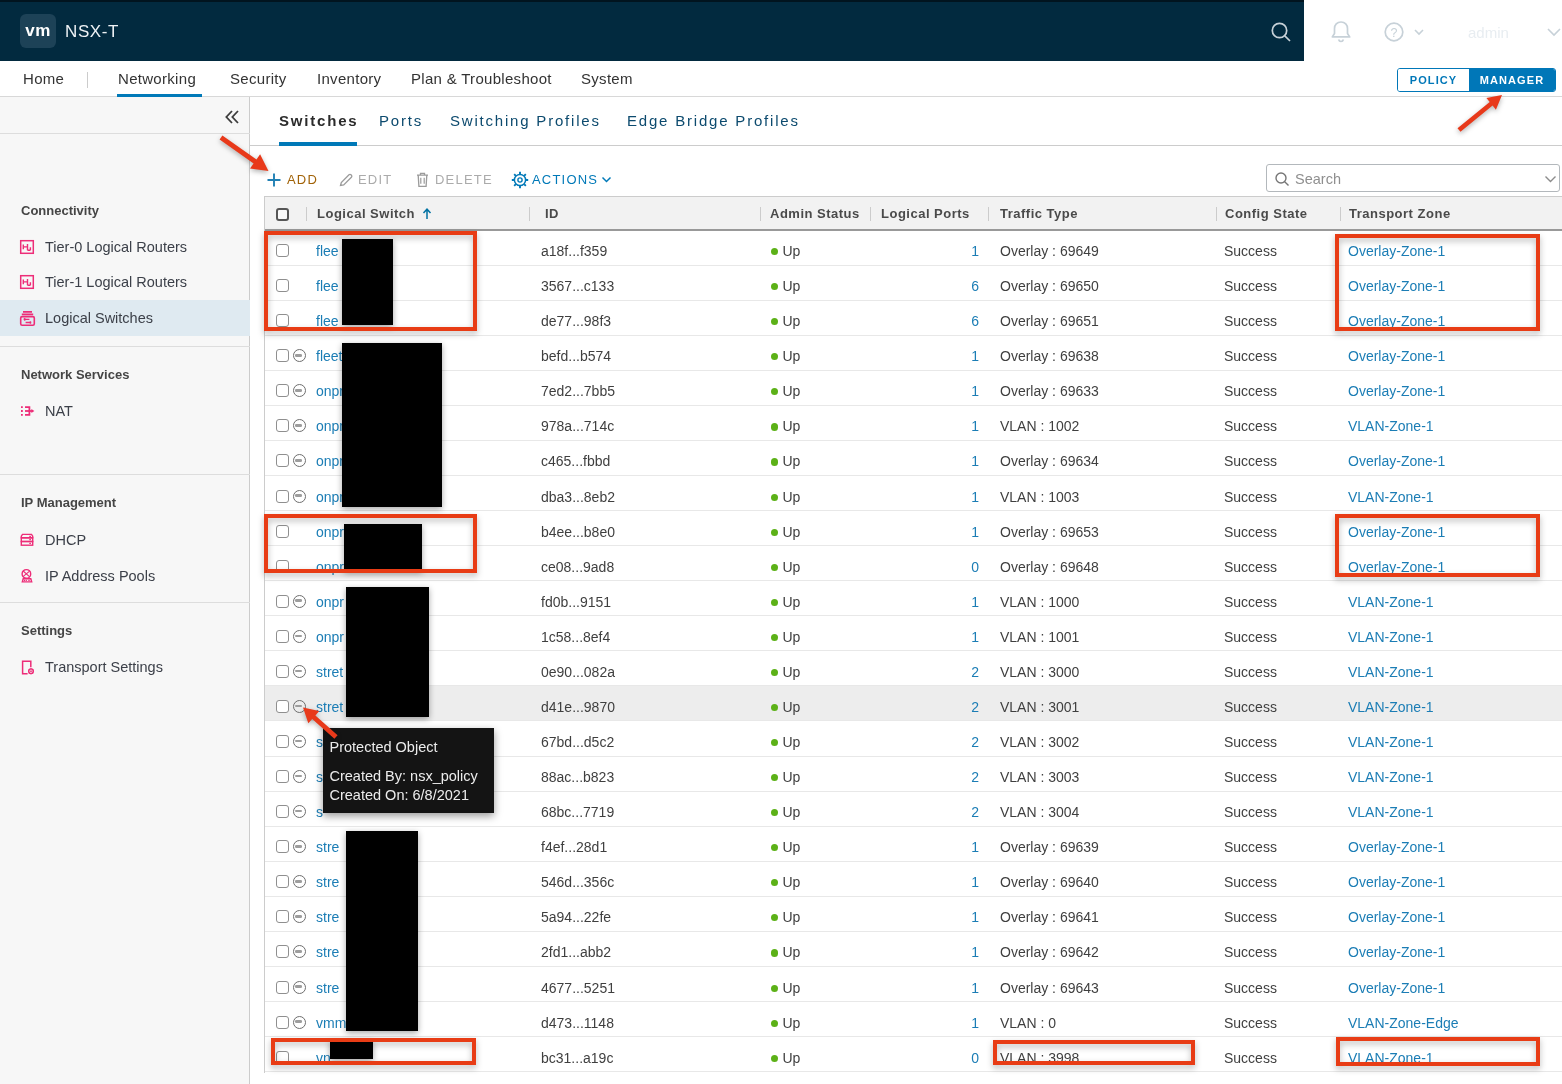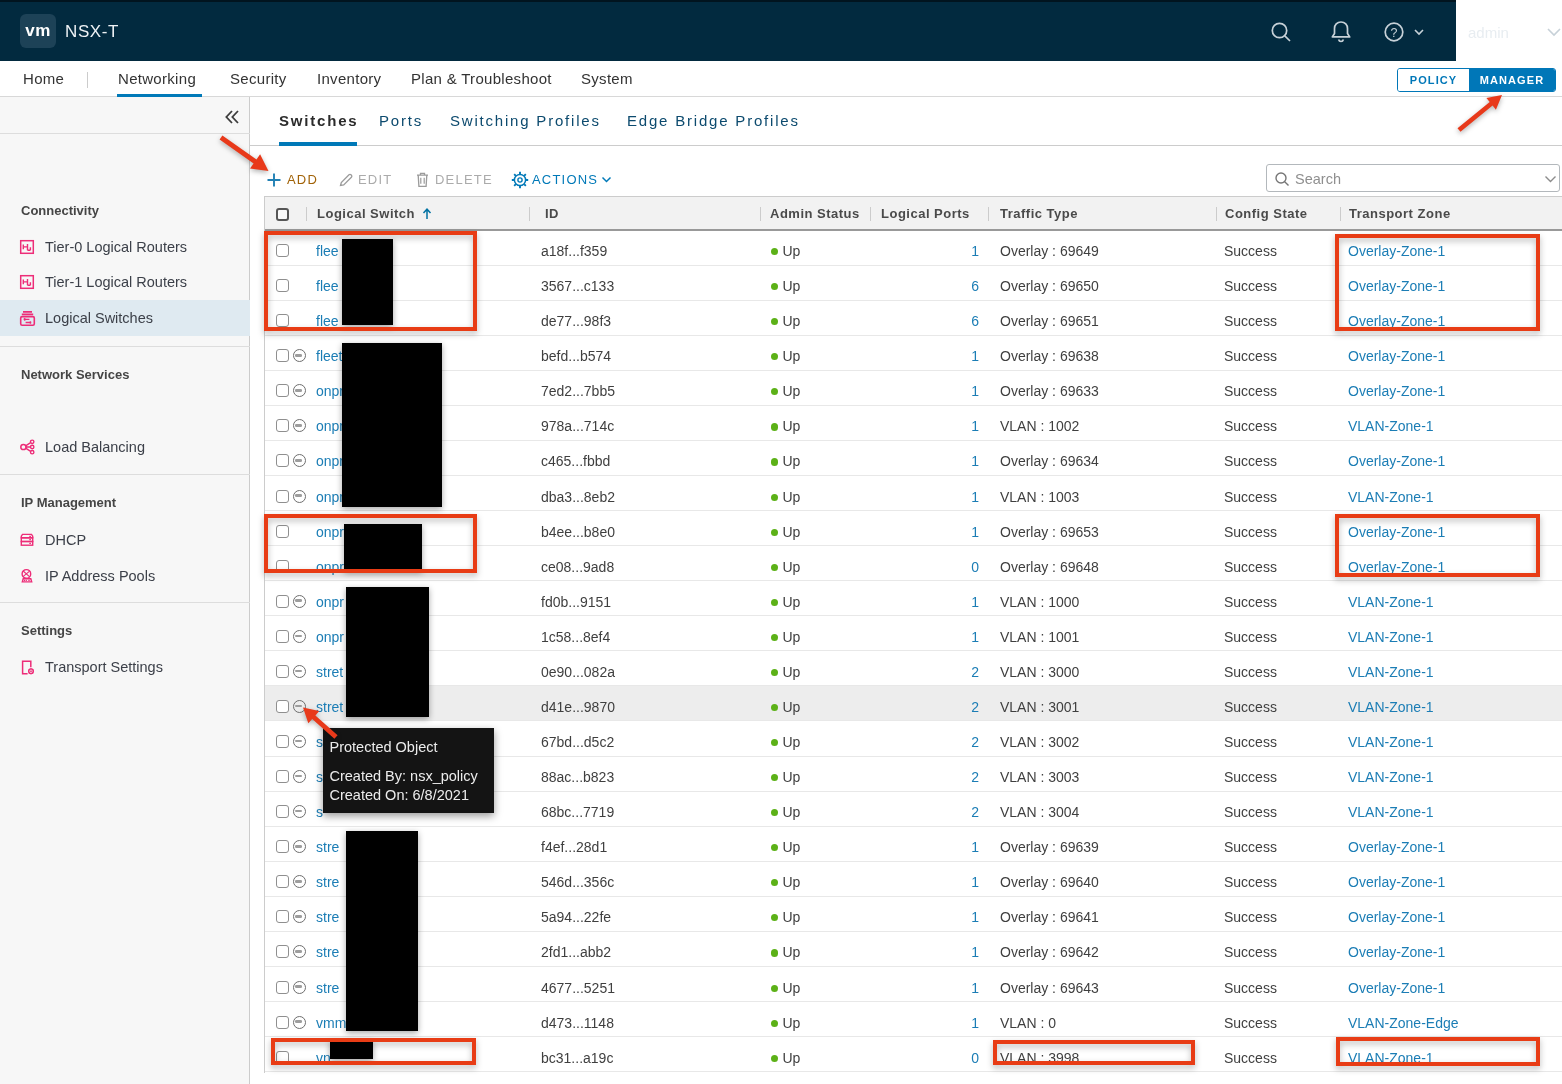--- a/index.html
+++ b/index.html
@@ -1,19 +1,19 @@
 <!DOCTYPE html>
 <html><head><meta charset="utf-8"><style>
 * { margin:0; padding:0; box-sizing:border-box; }
 html,body { width:1562px; height:1084px; overflow:hidden; }
 body { font-family:"Liberation Sans",sans-serif; background:#fff; position:relative; }
 .abs { position:absolute; }
 
 
-#hdr { position:absolute; left:0; top:0; width:1456px; height:61px; background:#022a3f; }
+#hdr { position:absolute; left:0; top:0; width:1304px; height:61px; background:#022a3f; }
 #hdr:before { content:""; position:absolute; left:0; top:0; width:100%; height:2px; background:#01141f; }
 #logo { position:absolute; left:20px; top:14px; width:36px; height:34px; background:#1d4257; border-radius:6px; color:#fff; font-size:17px; font-weight:bold; text-align:center; line-height:33px; letter-spacing:0.5px; }
 #brand { position:absolute; left:65px; top:22px; color:#eef2f5; font-size:17px; letter-spacing:0.6px; }
 .hic { position:absolute; top:0; }
 #admin { position:absolute; left:1468px; top:24px; color:#e8edf1; font-size:15px; }
 
 
 #nav { position:absolute; left:0; top:61px; width:1562px; height:36px; background:#fff; border-bottom:1px solid #d8d8d8; }
 .ntab { position:absolute; top:9px; font-size:15px; color:#333; letter-spacing:0.3px; }
 #ndiv { position:absolute; left:87px; top:11px; width:1px; height:16px; background:#ccc; }
@@ -122,29 +122,28 @@
       <span class="sic"><svg width="17" height="17" viewBox="0 0 17 17">
           <path d="M4 1.9 h9 M2.8 4.3 h11.4" stroke="#ed2d78" stroke-width="1.7" fill="none"></path>
           <rect x="1.7" y="6.6" width="13.6" height="8.6" rx="1.4" fill="none" stroke="#ed2d78" stroke-width="1.6"></rect>
           <path d="M10.4 9.3 h-5.6 M4.8 9.3 l1.5 -1.1 M4.8 9.3 l1.5 1.1" stroke="#ed2d78" stroke-width="1.3" fill="none"></path>
           <path d="M6.6 12.5 h5.6 M12.2 12.5 l-1.5 -1.1 M12.2 12.5 l-1.5 1.1" stroke="#ed2d78" stroke-width="1.3" fill="none"></path>
         </svg></span>
       <span class="slb">Logical Switches</span>
     </div>
 <div class="sdiv" style="top:249px"></div>
 <div class="shdr" style="top:270px">Network Services</div>
-<div class="snav" style="top:331.5px">
+<div class="snav" style="top:295.5px">
       <span class="sic"><svg width="17" height="16" viewBox="0 0 17 16">
-          <circle cx="4.4" cy="8" r="2.6" fill="none" stroke="#ed2d78" stroke-width="1.5"></circle>
-          <circle cx="13.2" cy="2.8" r="1.7" fill="none" stroke="#ed2d78" stroke-width="1.4"></circle>
-          <circle cx="13.2" cy="8" r="1.7" fill="none" stroke="#ed2d78" stroke-width="1.4"></circle>
-          <circle cx="13.2" cy="13.2" r="1.7" fill="none" stroke="#ed2d78" stroke-width="1.4"></circle>
-          <path d="M6.6 6.9 L11.6 3.6 M7 8 h4.4 M6.6 9.1 L11.6 12.4" stroke="#ed2d78" stroke-width="1.3" fill="none"></path>
-        </svg></span>
-      <span class="slb">Load Balancing</span>
+          <path d="M2 4.2 h1.8 M2 8 h1.8 M2 11.8 h1.8" stroke="#ed2d78" stroke-width="1.8" fill="none"></path>
+          <path d="M6 4.2 h4.4 v7.6 h-4.4" fill="none" stroke="#ed2d78" stroke-width="1.8"></path>
+          <path d="M6 8 h7.2" stroke="#ed2d78" stroke-width="1.8" fill="none"></path>
+          <path d="M12.4 5.9 l3 2.1 -3 2.1 z" fill="#ed2d78"></path>
+        </svg></span>
+      <span class="slb">NAT</span>
     </div>
 <div class="sdiv" style="top:377px"></div>
 <div class="shdr" style="top:398px">IP Management</div>
 <div class="snav" style="top:424.5px">
       <span class="sic"><svg width="16" height="16" viewBox="0 0 16 16">
           <path d="M2.3 5.8 V4.2 l1.2-1.8 h9 l1.2 1.8 v1.6 Z" fill="none" stroke="#ed2d78" stroke-width="1.4"></path>
           <rect x="2.3" y="5.8" width="11.4" height="3.7" fill="none" stroke="#ed2d78" stroke-width="1.4"></rect>
           <rect x="2.3" y="9.5" width="11.4" height="3.7" fill="none" stroke="#ed2d78" stroke-width="1.4"></rect>
           <path d="M10.3 7.7 h1.6 M10.3 11.4 h1.6 M10.3 4.4 h1.6" stroke="#ed2d78" stroke-width="1.3"></path>
         </svg></span>

